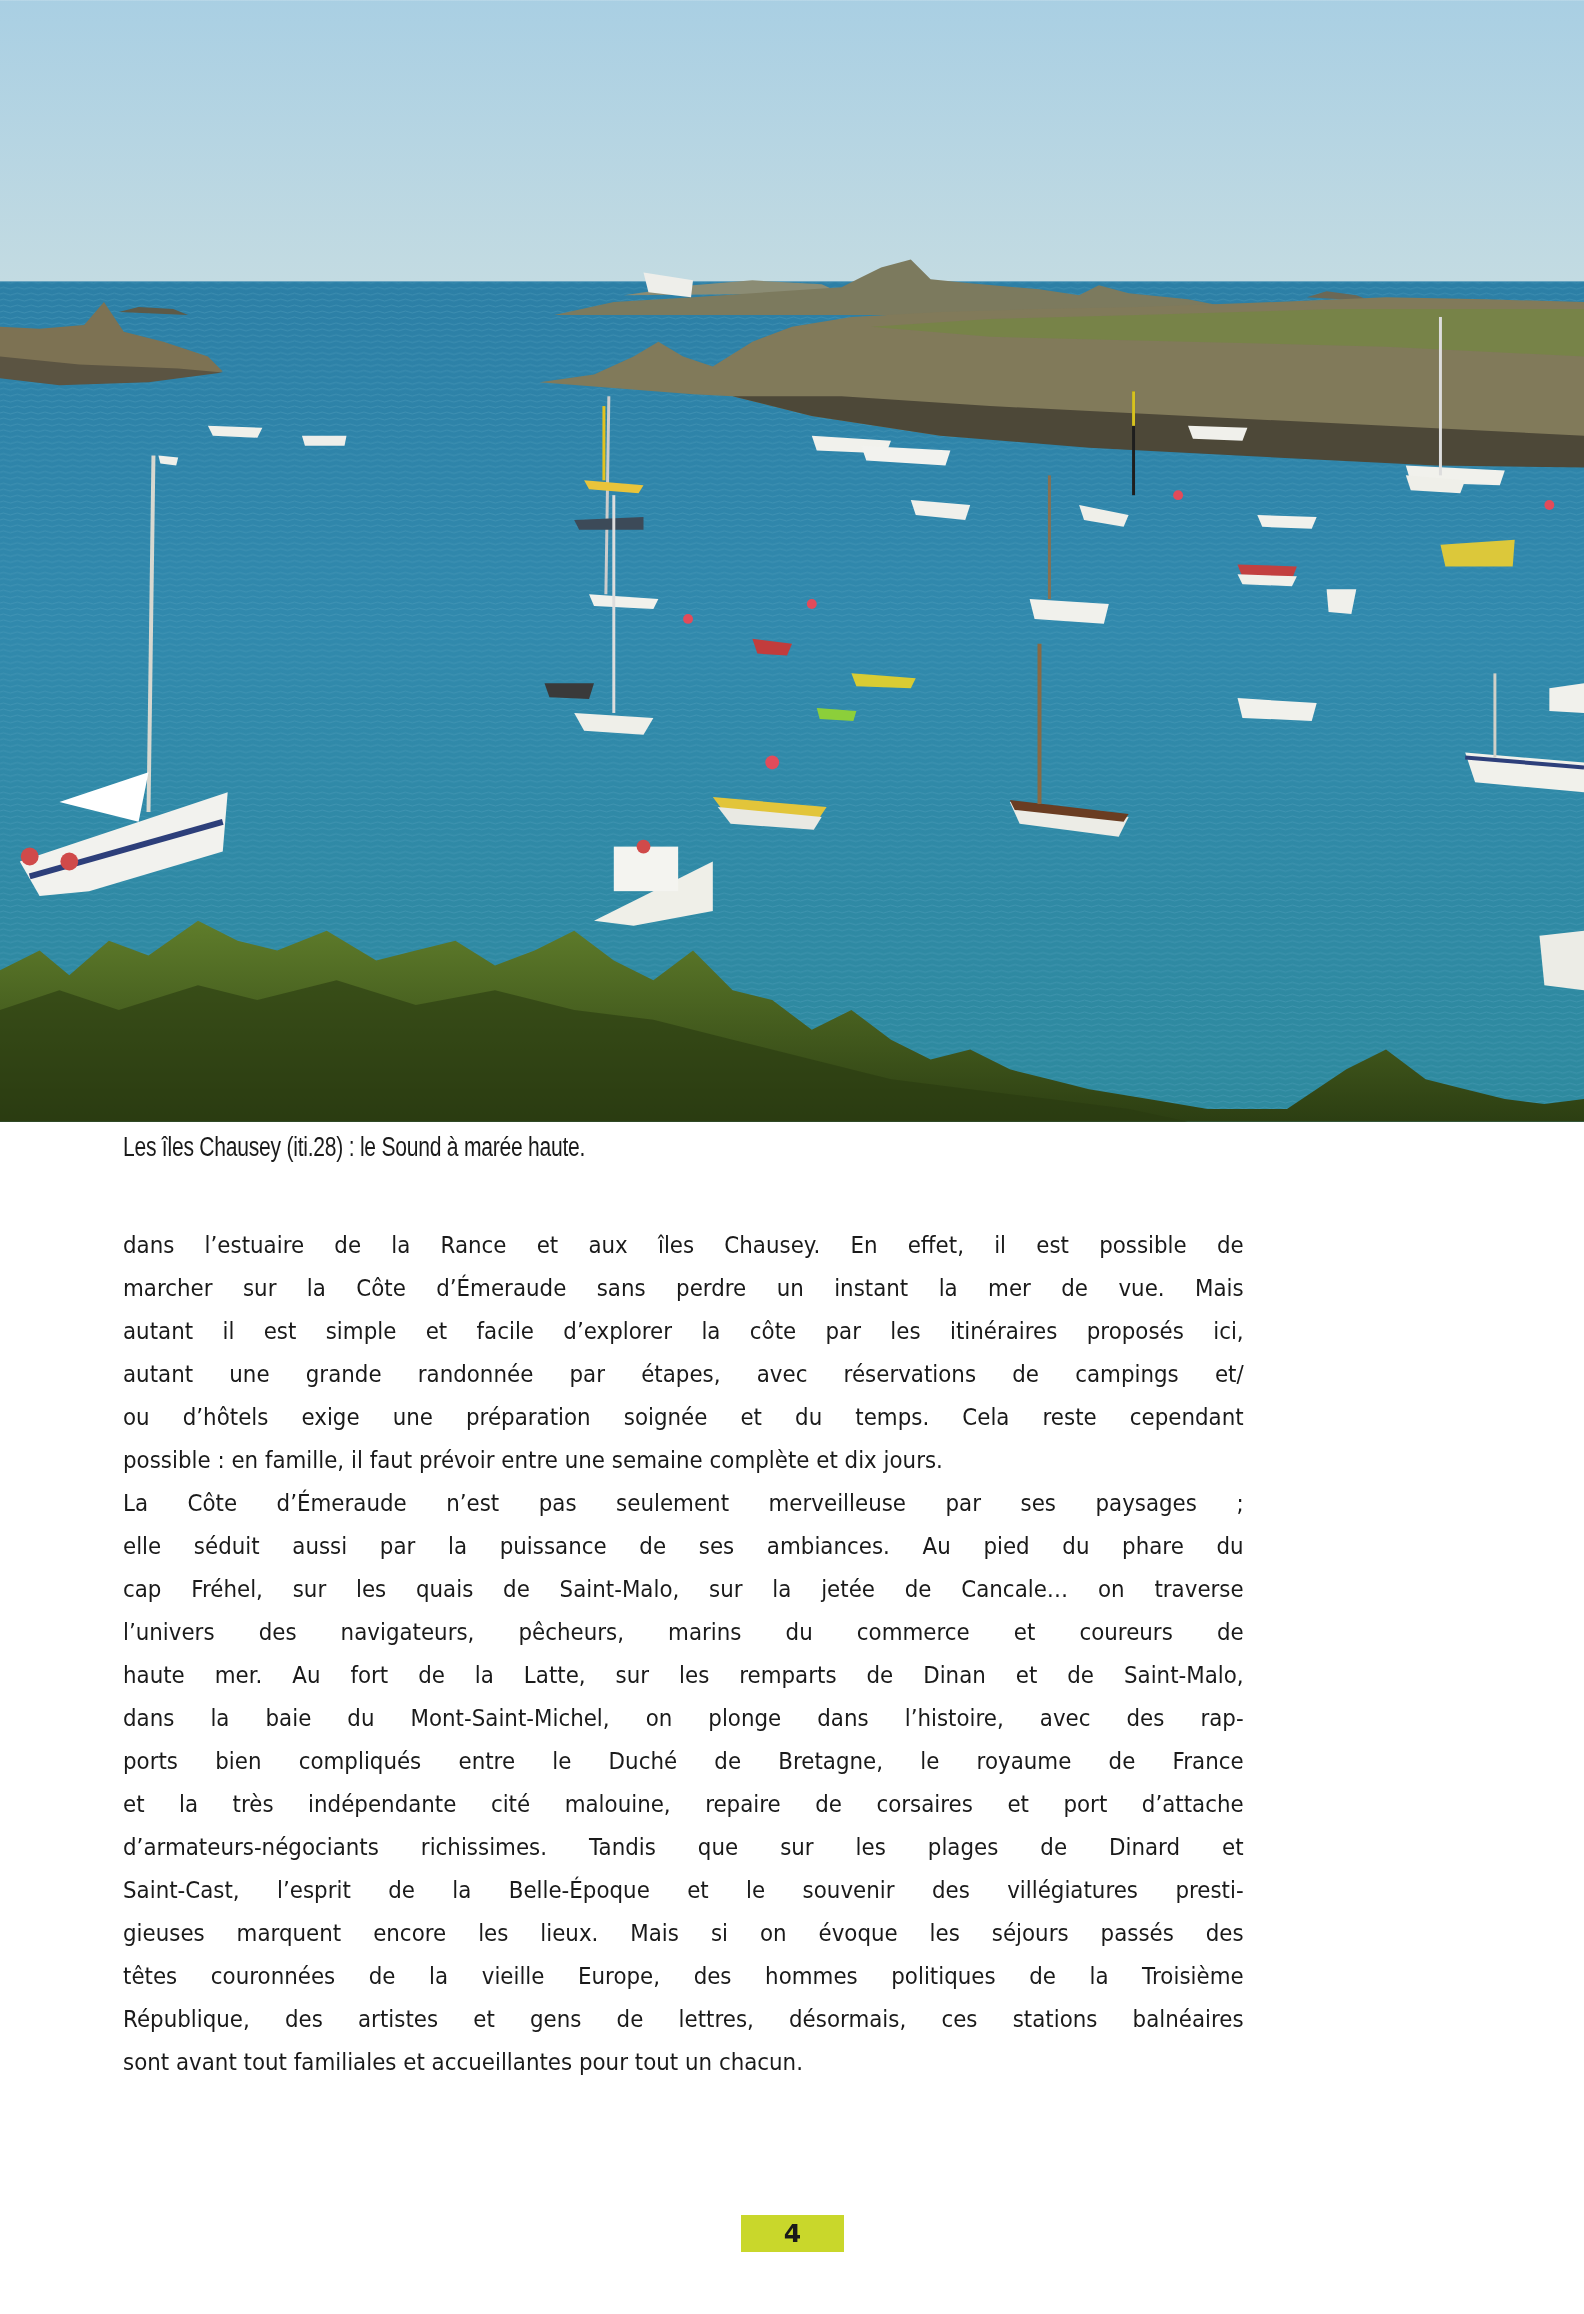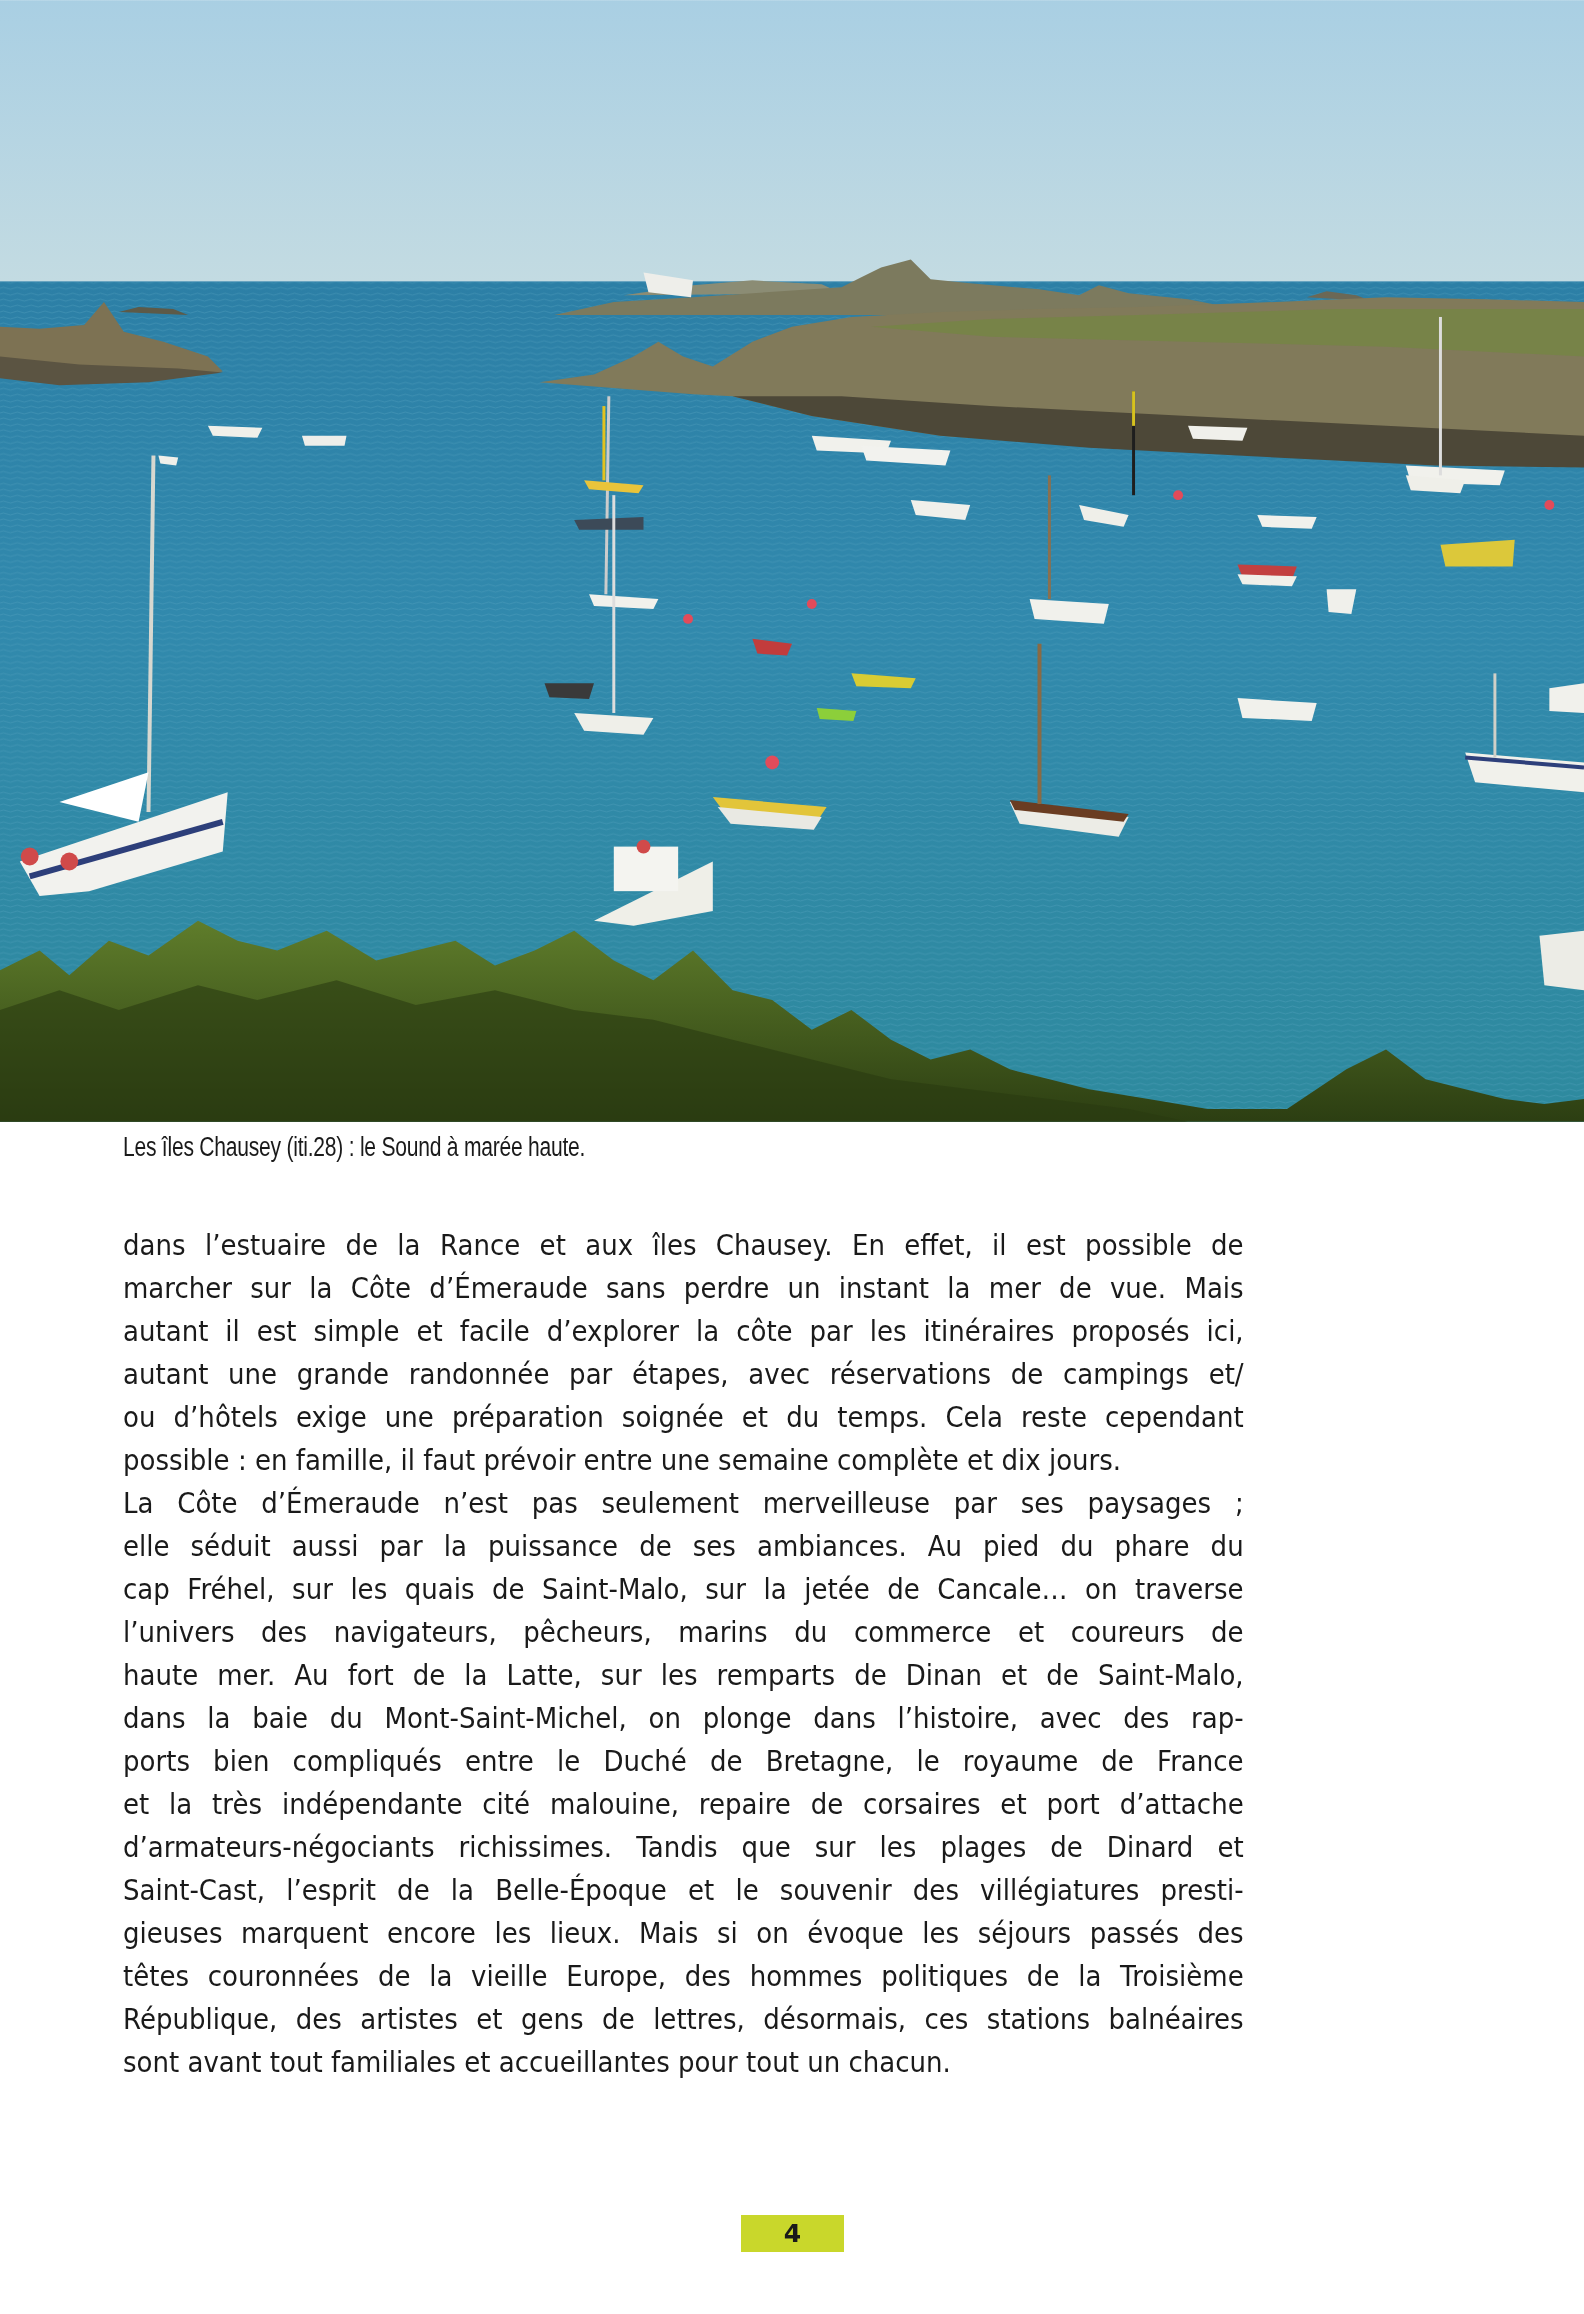--- a/index.html
+++ b/index.html
@@ -9,21 +9,21 @@
   .caption {
     position: absolute; left: 123px; top: 1132px;
     font-family: "Liberation Sans", sans-serif;
     font-size: 27px; color: #1a1a1a;
     transform: scaleX(0.78); transform-origin: left top;
     white-space: nowrap; letter-spacing: -0.3px;
   }
   .body-text {
     position: absolute; left: 123px; top: 1224px; width: 1121px;
     font-family: "DejaVu Sans", sans-serif;
-    font-size: 28px; line-height: 43px; color: #1a1a1a;
+    font-size: 23px; line-height: 43px; color: #1a1a1a;
   }
   .body-text .line {
     display: block; text-align: justify; text-align-last: justify;
     white-space: nowrap; height: 43px; overflow: visible;
     transform: scaleX(0.93); transform-origin: left top; width: 1205px;
   }
   .body-text .line.last { text-align-last: left; }
   .page-num {
     position: absolute; left: 741px; top: 2215px; width: 103px; height: 37px;
     background: #c9d72b; display: flex; align-items: center; justify-content: center;

